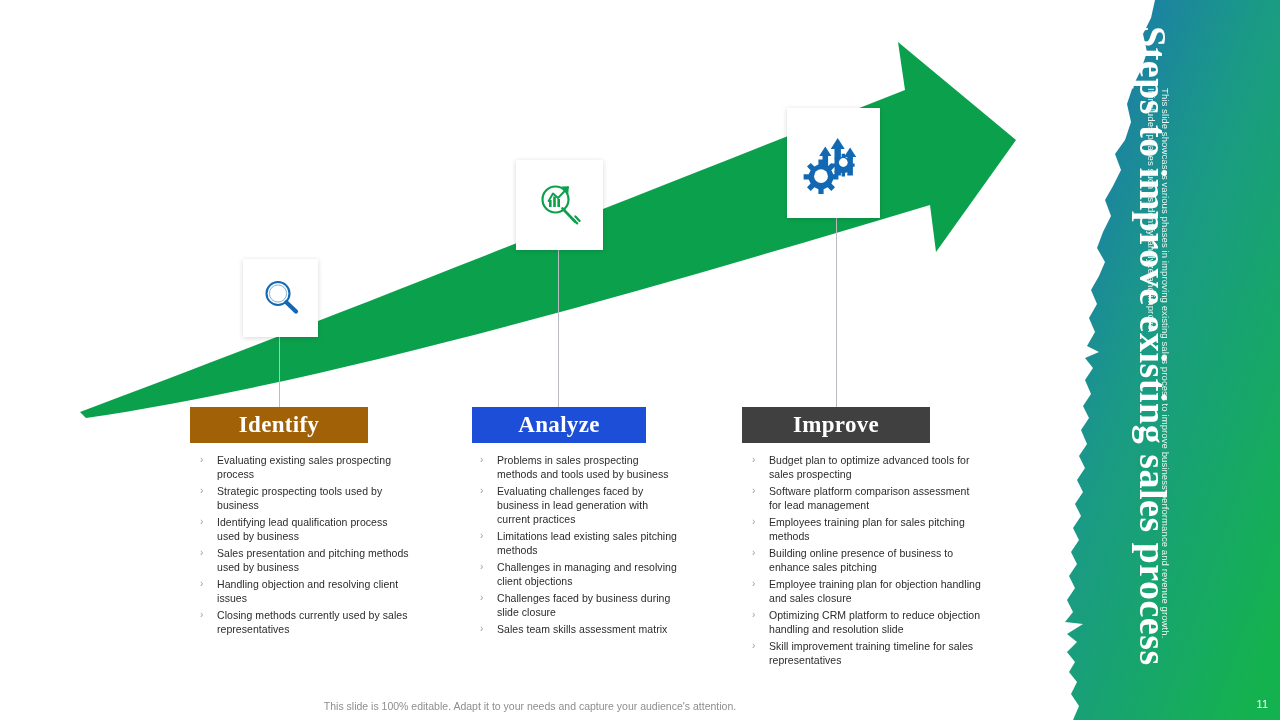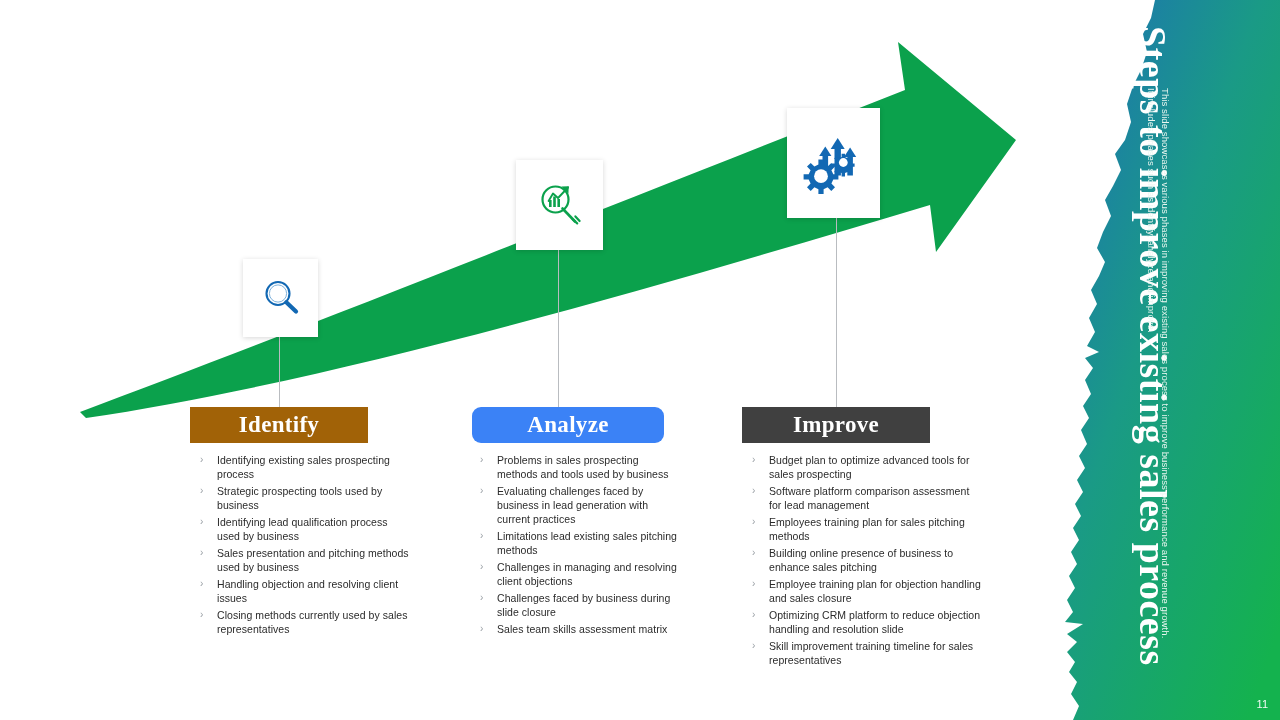--- a/index.html
+++ b/index.html
@@ -113,21 +113,21 @@
     height: 36px;
     line-height: 36px;
     text-align: center;
     color: #ffffff;
     font-family: "Liberation Serif", serif;
     font-weight: bold;
     font-size: 23px;
     letter-spacing: 0.3px;
   }
   .col-header.h1 { left: 190px; top: 407px; width: 178px; background: #a16207; }
-  .col-header.h2 { left: 472px; top: 407px; width: 192px; background: #3b82f6; border-radius: 9px; }
+  .col-header.h2 { left: 472px; top: 407px; width: 174px; background: #1d4ed8; }
   .col-header.h3 { left: 742px; top: 407px; width: 188px; background: #404040; }
 
   
   .bullets {
     position: absolute;
     top: 453px;
   }
   .bullets.b1 { left: 200px; width: 210px; }
   .bullets.b2 { left: 480px; width: 200px; }
   .bullets.b3 { left: 752px; width: 230px; }
@@ -224,21 +224,21 @@
     </svg>
   </div>
 
   <div class="col-header h1">Identify</div>
   <div class="col-header h2">Analyze</div>
   <div class="col-header h3">Improve</div>
 
   <div class="bullets b1">
       <div class="bullet-row">
         <span class="bullet-mark">›</span>
-        <span class="bullet-text">Identifying existing sales prospecting process</span>
+        <span class="bullet-text">Evaluating existing sales prospecting process</span>
       </div>
       <div class="bullet-row">
         <span class="bullet-mark">›</span>
         <span class="bullet-text">Strategic prospecting tools used by business</span>
       </div>
       <div class="bullet-row">
         <span class="bullet-mark">›</span>
         <span class="bullet-text">Identifying lead qualification process used by business</span>
       </div>
       <div class="bullet-row">
@@ -304,20 +304,21 @@
       <div class="bullet-row">
         <span class="bullet-mark">›</span>
         <span class="bullet-text">Optimizing CRM platform to reduce objection handling and resolution slide</span>
       </div>
       <div class="bullet-row">
         <span class="bullet-mark">›</span>
         <span class="bullet-text">Skill improvement training timeline for sales representatives</span>
       </div>
     </div>
 
+  <div class="footer-note">This slide is 100% editable. Adapt it to your needs and capture your audience's attention.</div>
 
   <div class="right-panel">
     <svg width="225" height="720" viewBox="0 0 225 720">
       <defs>
         <linearGradient id="panelGrad" x1="0" y1="0" x2="0.85" y2="1">
           <stop offset="0%" stop-color="#1d6fb8"></stop>
           <stop offset="45%" stop-color="#1a9a86"></stop>
           <stop offset="100%" stop-color="#14b24e"></stop>
         </linearGradient>
       </defs>

